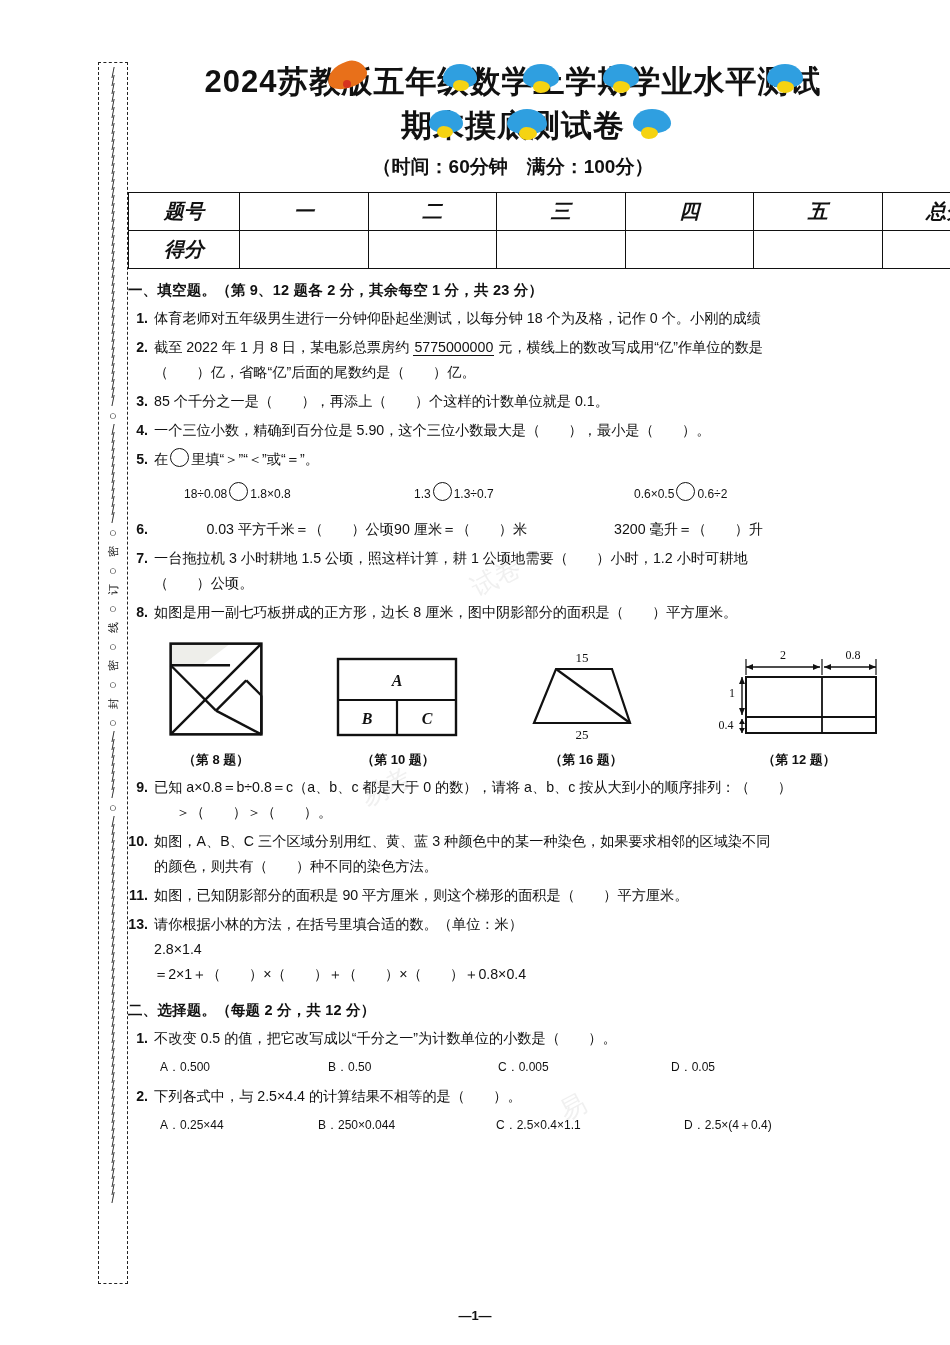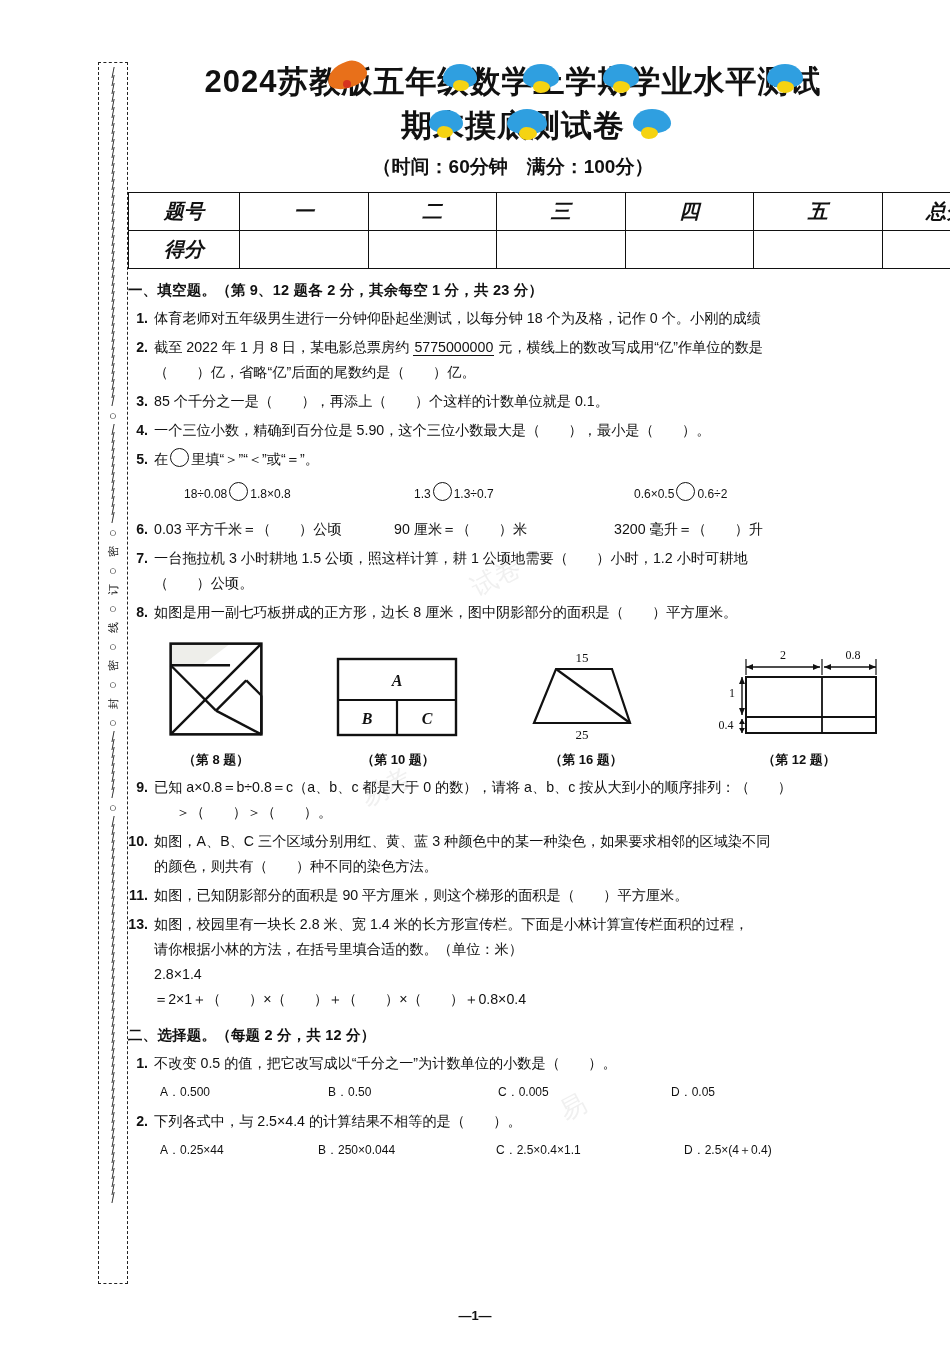--- a/index.html
+++ b/index.html
@@ -353,21 +353,21 @@
       <span>1.3</span><span class="op-circle"></span><span>1.3÷0.7</span>
     </span>
     <span>
       <span>0.6×0.5</span><span class="op-circle"></span><span>0.6÷2</span>
     </span>
   </div>
 
   <div class="q" style="margin-top:10px;">
     <div class="num">6.</div>
     <div class="body" style="display:flex;">
-      <span style="width:240px;">0.03 平方千米＝（　　）公顷</span>
+      <span style="width:240px;text-align:right;">0.03 平方千米＝（　　）公顷</span>
       <span style="width:220px;">90 厘米＝（　　）米</span>
       <span>3200 毫升＝（　　）升</span>
     </div>
   </div>
 
   <div class="q">
     <div class="num">7.</div>
     <div class="body">
       <span class="ln">一台拖拉机 3 小时耕地 1.5 公顷，照这样计算，耕 1 公顷地需要（　　）小时，1.2 小时可耕地</span>
       <span class="ln">（　　）公顷。</span>
@@ -468,21 +468,20 @@
   <div class="q">
     <div class="num">11.</div>
     <div class="body">
         <span class="ln">如图，已知阴影部分的面积是 90 平方厘米，则这个梯形的面积是（　　）平方厘米。</span>
       </div>
   </div>
 
   <div class="q">
     <div class="num">13.</div>
     <div class="body">
-      <span class="ln">如图，校园里有一块长 2.8 米、宽 1.4 米的长方形宣传栏。下面是小林计算宣传栏面积的过程，</span>
       <span class="ln">请你根据小林的方法，在括号里填合适的数。（单位：米）</span>
       <span class="ln">2.8×1.4</span>
       <span class="ln">＝2×1＋（　　）×（　　）＋（　　）×（　　）＋0.8×0.4</span>
     </div>
   </div>
 
   <div class="sec-head" style="margin-top:14px;">二、选择题。（每题 2 分，共 12 分）</div>
 
   <div class="q">
     <div class="num">1.</div>

